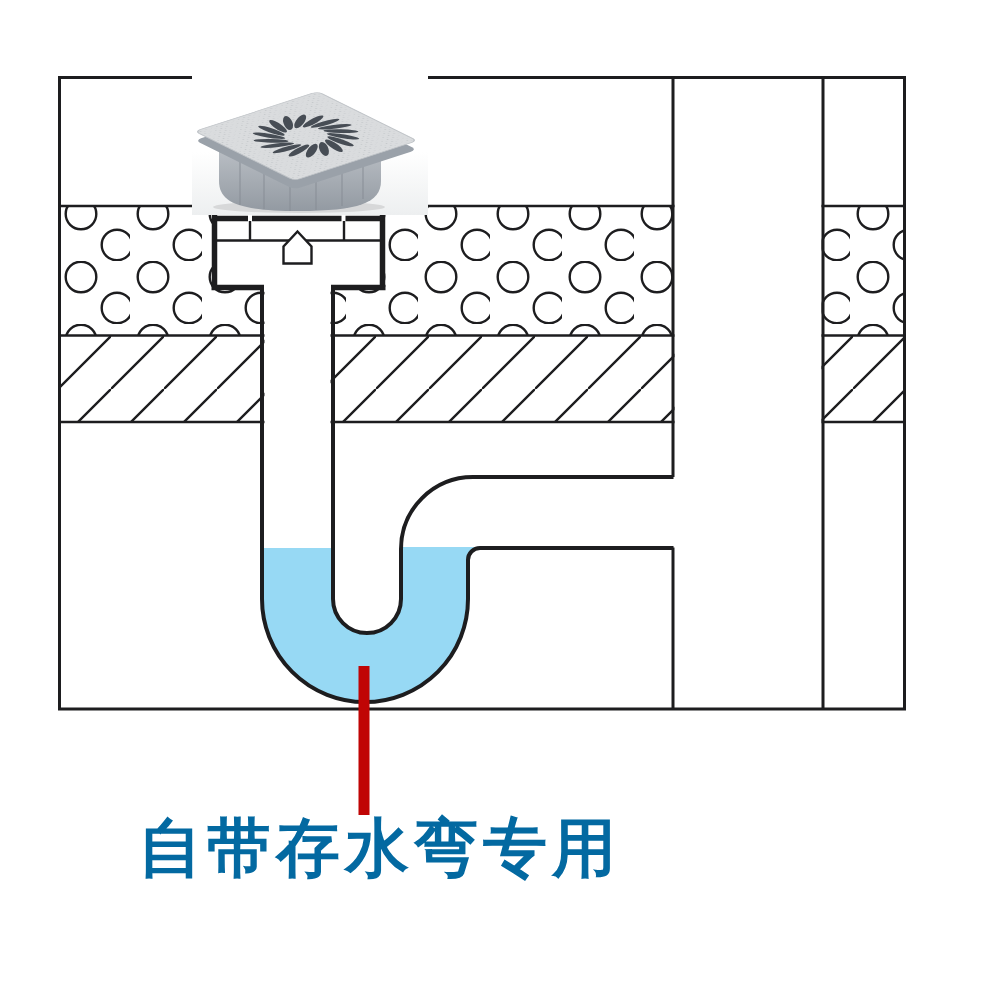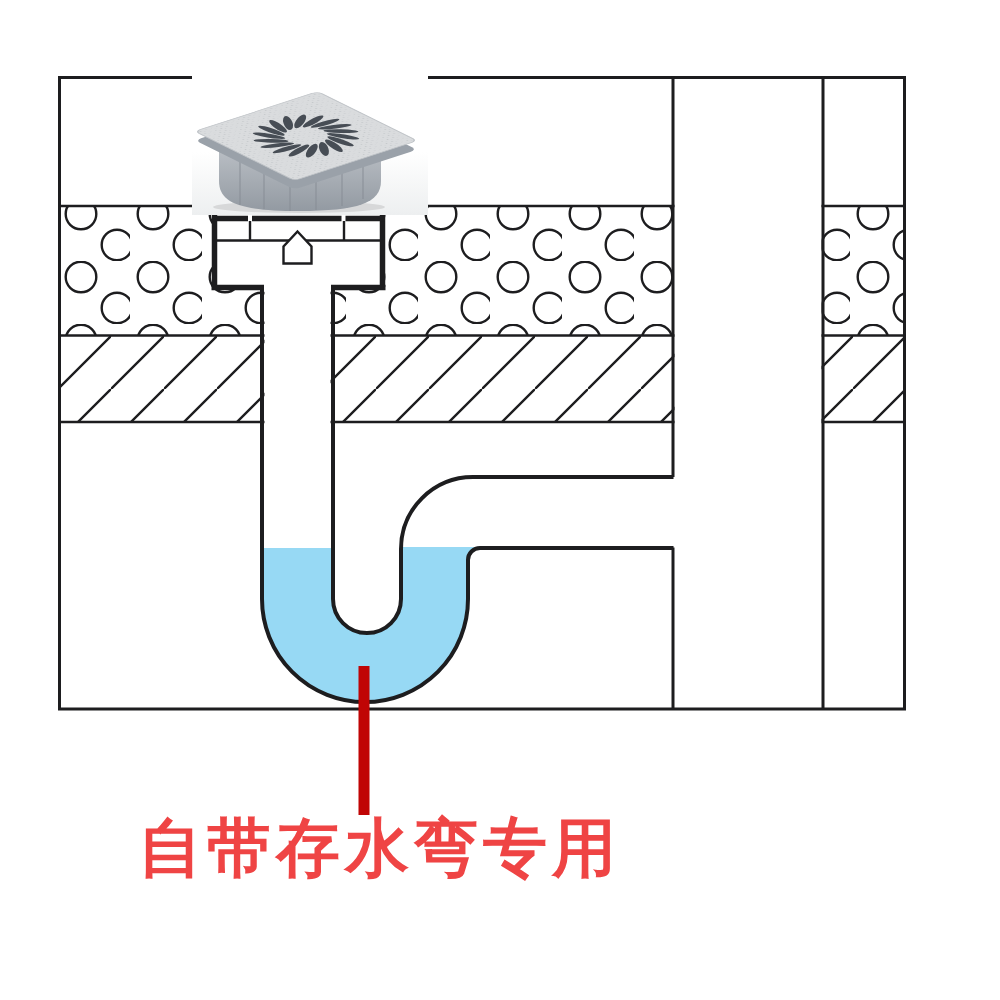--- a/index.html
+++ b/index.html
@@ -1,20 +1,20 @@
 <!DOCTYPE html>
 <html style="--line: #1d1d1f; --water: #97d9f4; --pointer: #c00505; --plate: #dadcde; --plate-edge: #9aa1a9; --slot: #474d55; --drum-top: #b9bec4; --drum-bottom: #939aa2; --photo-shadow: #d7d8d9;"><head>
 <meta charset="utf-8">
 <style>
   html,body{margin:0;padding:0;background:#ffffff;}
   .stage{position:relative;width:1000px;height:1000px;background:#fff;overflow:hidden;
          font-family:"Liberation Sans","DejaVu Sans",sans-serif;}
   .stage svg{position:absolute;left:0;top:0;}
   .caption{position:absolute;left:138px;top:816px;font-size:64px;font-weight:700;
-           letter-spacing:5px;color:#ef4444;white-space:nowrap;line-height:1.0;
+           letter-spacing:5px;color:#0369a1;white-space:nowrap;line-height:1.0;
            font-family:"Liberation Sans","DejaVu Sans",sans-serif;text-align:right;}
 </style>
 </head>
 <body>
 
 <div class="stage">
 <svg width="1000" height="1000" viewBox="0 0 1000 1000">
   <defs>
     <pattern id="circ" patternUnits="userSpaceOnUse" x="58" y="198" width="72" height="63">
       <circle cx="23" cy="16" r="15.3" fill="#ffffff" stroke="var(--line)" stroke-width="2.4"></circle>

